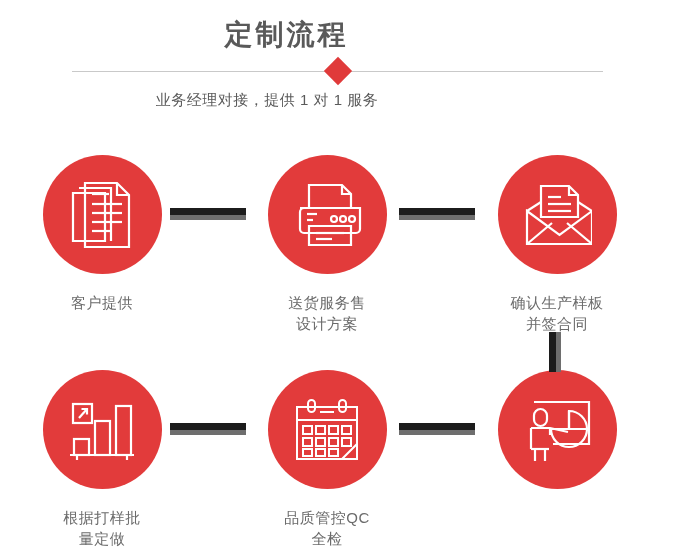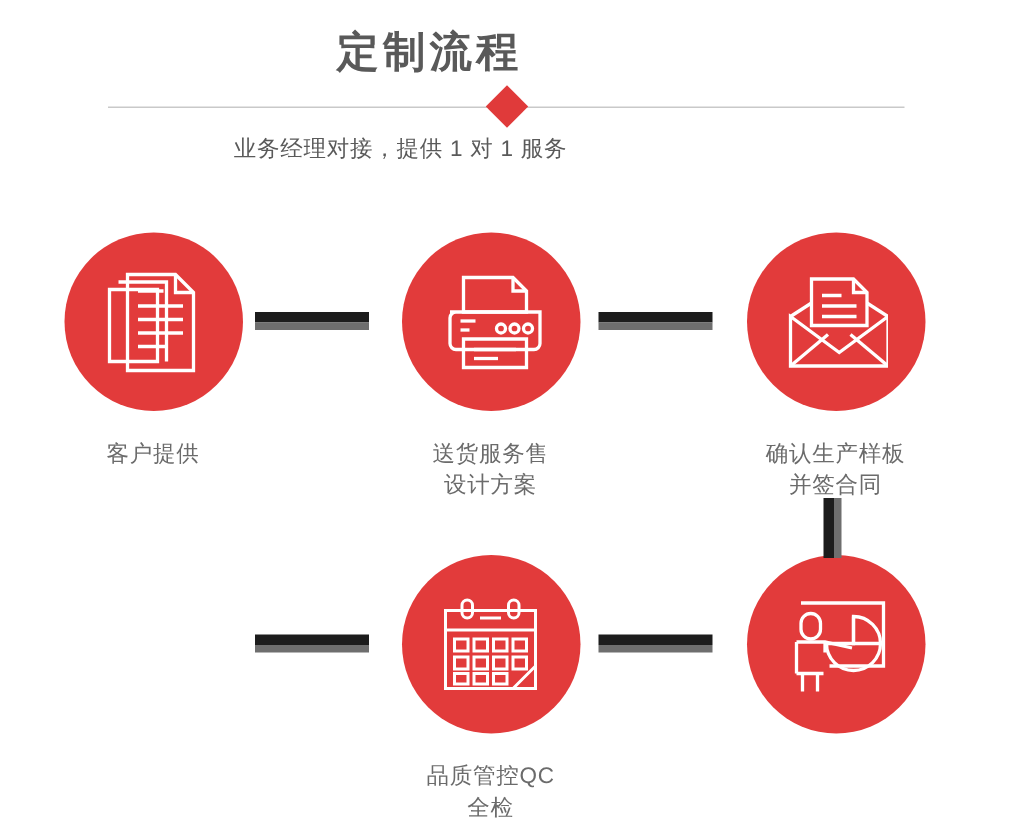--- a/index.html
+++ b/index.html
@@ -246,20 +246,41 @@
           <path d="M70 61 L45 40"></path>
         </svg>
       </span>
     </div>
     <div class="caption">
       <span class="ln">确认生产样板</span>
       <span class="ln">并签合同</span>
     </div>
   </div>
 
+  <div class="node node-r2 col-1">
+    <div class="circle">
+      <span>
+        <svg width="64" height="62" viewBox="0 0 64 62" fill="none" stroke="#ffffff" stroke-width="2.2">
+          <rect x="3" y="5" width="19" height="19"></rect>
+          <path d="M9 19 L17 10"></path>
+          <path d="M11.5 10 H17 V15.5"></path>
+          <rect x="4" y="40" width="15" height="16"></rect>
+          <rect x="25" y="22" width="15" height="34"></rect>
+          <rect x="46" y="7" width="15" height="49"></rect>
+          <line x1="0" y1="56" x2="64" y2="56"></line>
+          <line x1="7" y1="56" x2="7" y2="61"></line>
+          <line x1="57" y1="56" x2="57" y2="61"></line>
+        </svg>
+      </span>
+    </div>
+    <div class="caption">
+      <span class="ln">根据打样批</span>
+      <span class="ln">量定做</span>
+    </div>
+  </div>
 
   <div class="node node-r2 col-2">
     <div class="circle">
       <span>
         <svg width="66" height="64" viewBox="0 0 66 64" fill="none" stroke="#ffffff" stroke-width="2">
           <rect x="14" y="2" width="7" height="12" rx="3.5"></rect>
           <rect x="45" y="2" width="7" height="12" rx="3.5"></rect>
           <path d="M3 9 H63 V61 H3 Z"></path>
           <line x1="3" y1="22" x2="63" y2="22"></line>
           <line x1="26" y1="14" x2="40" y2="14"></line>

